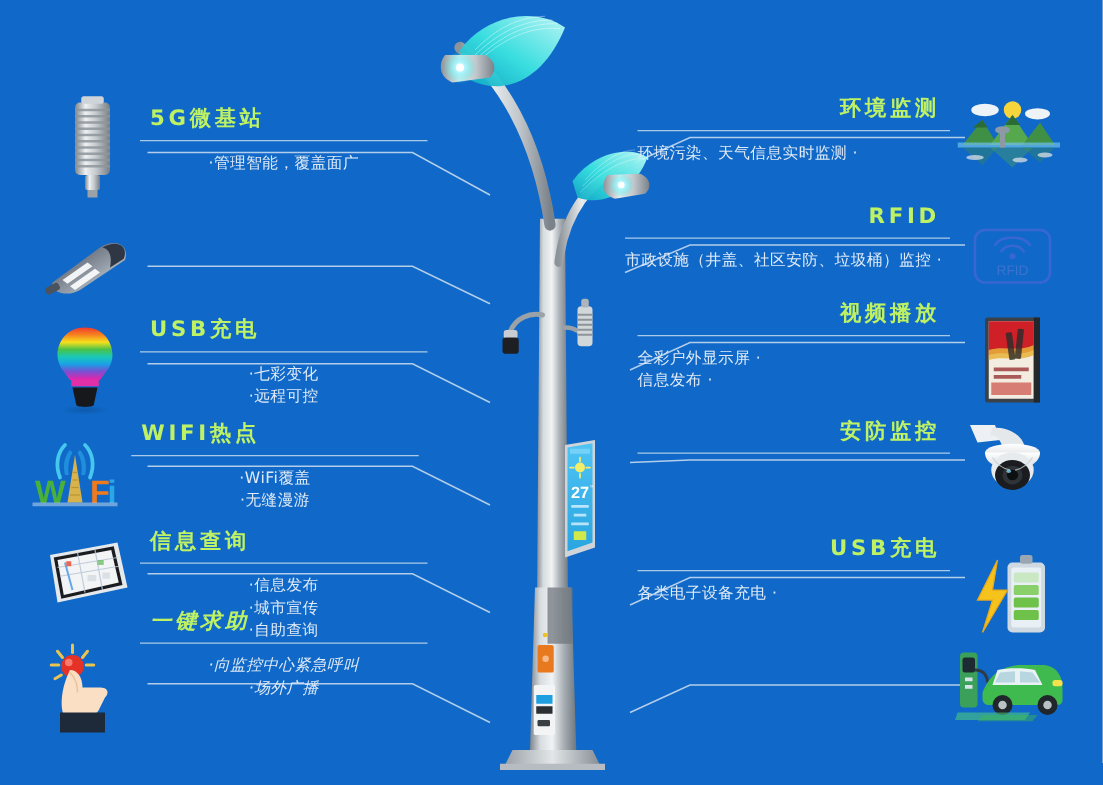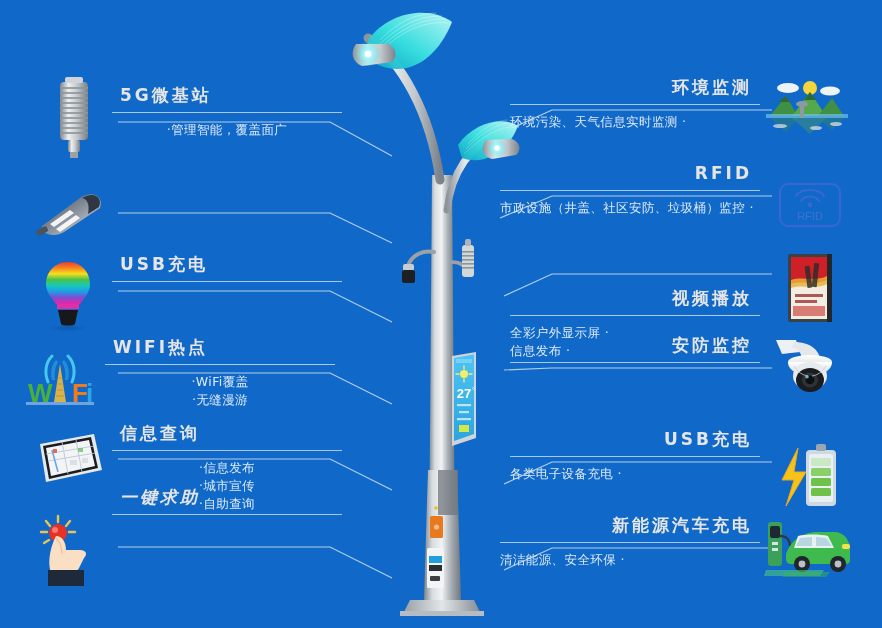--- a/index.html
+++ b/index.html
@@ -11,21 +11,21 @@
   #stage {
     position: relative;
     width: 882px; height: 628px;
     background: #1069c8;
     overflow: hidden;
   }
 
   
   .feature { position: absolute; }
   .feature .title {
-    color: #e5e5e5;
+    color: #bef264;
     font-weight: bold;
     font-size: 17px;
     letter-spacing: 3px;
     white-space: nowrap;
     line-height: 1.1;
   }
   .feature .rule {
     height: 1px;
     background: #a9c9e8;
     margin: 7px 0 8px 0;
@@ -347,20 +347,24 @@
     <div class="rule"></div>
     <ul class="bullets">
       <li>管理智能，覆盖面广</li>
     </ul>
   </div>
 
 
   <div class="feature left" style="left:112px; top:255px; width:230px;">
     <div class="title">USB充电</div>
     <div class="rule"></div>
+    <ul class="bullets">
+      <li>七彩变化</li>
+      <li>远程可控</li>
+    </ul>
   </div>
 
   <div class="feature left" style="left:105px; top:338px; width:230px;">
     <div class="title">WIFI热点</div>
     <div class="rule"></div>
     <ul class="bullets">
       <li>WiFi覆盖</li>
       <li>无缝漫游</li>
     </ul>
   </div>
@@ -371,20 +375,24 @@
     <ul class="bullets">
       <li>信息发布</li>
       <li>城市宣传</li>
       <li>自助查询</li>
     </ul>
   </div>
 
   <div class="feature left" style="left:112px; top:488px; width:230px;font-style:italic;">
     <div class="title">一键求助</div>
     <div class="rule"></div>
+    <ul class="bullets">
+      <li>向监控中心紧急呼叫</li>
+      <li>场外广播</li>
+    </ul>
   </div>
 
   <div class="icon-box" style="left:766px; top:76px; width:82px; height:62px;">
     <svg width="82" height="62" viewBox="0 0 82 62">
       <circle cx="44" cy="12" r="7" fill="#f5d43c"></circle>
       <ellipse cx="22" cy="12" rx="11" ry="5" fill="#eef3f7"></ellipse>
       <ellipse cx="64" cy="15" rx="10" ry="4.5" fill="#eef3f7"></ellipse>
       <path d="M4 40 L20 20 L32 40 Z" fill="#3f8f45"></path>
       <path d="M26 40 L44 16 L60 40 Z" fill="#56a84d"></path>
       <path d="M52 40 L66 22 L78 40 Z" fill="#3f8f45"></path>
@@ -508,21 +516,21 @@
   </div>
 
   <div class="feature right" style="left:500px; top:164px; width:260px;">
     <div class="title">RFID</div>
     <div class="rule"></div>
     <ul class="bullets">
       <li>市政设施（井盖、社区安防、垃圾桶）监控</li>
     </ul>
   </div>
 
-  <div class="feature right" style="left:510px; top:242px; width:250px;margin-top:47px;">
+  <div class="feature right" style="left:510px; top:242px; width:250px;">
     <div class="title">视频播放</div>
     <div class="rule"></div>
     <ul class="bullets">
       <li>全彩户外显示屏</li>
       <li>信息发布</li>
     </ul>
   </div>
 
   <div class="feature right" style="left:510px; top:336px; width:250px;">
     <div class="title">安防监控</div>
@@ -530,21 +538,14 @@
   </div>
 
   <div class="feature right" style="left:510px; top:430px; width:250px;">
     <div class="title">USB充电</div>
     <div class="rule"></div>
     <ul class="bullets">
       <li>各类电子设备充电</li>
     </ul>
   </div>
 
-  <div class="feature right" style="left:500px; top:516px; width:260px;">
-    <div class="title">新能源汽车充电</div>
-    <div class="rule"></div>
-    <ul class="bullets">
-      <li>清洁能源、安全环保</li>
-    </ul>
-  </div>
 
 </div>
 
 </body></html>

